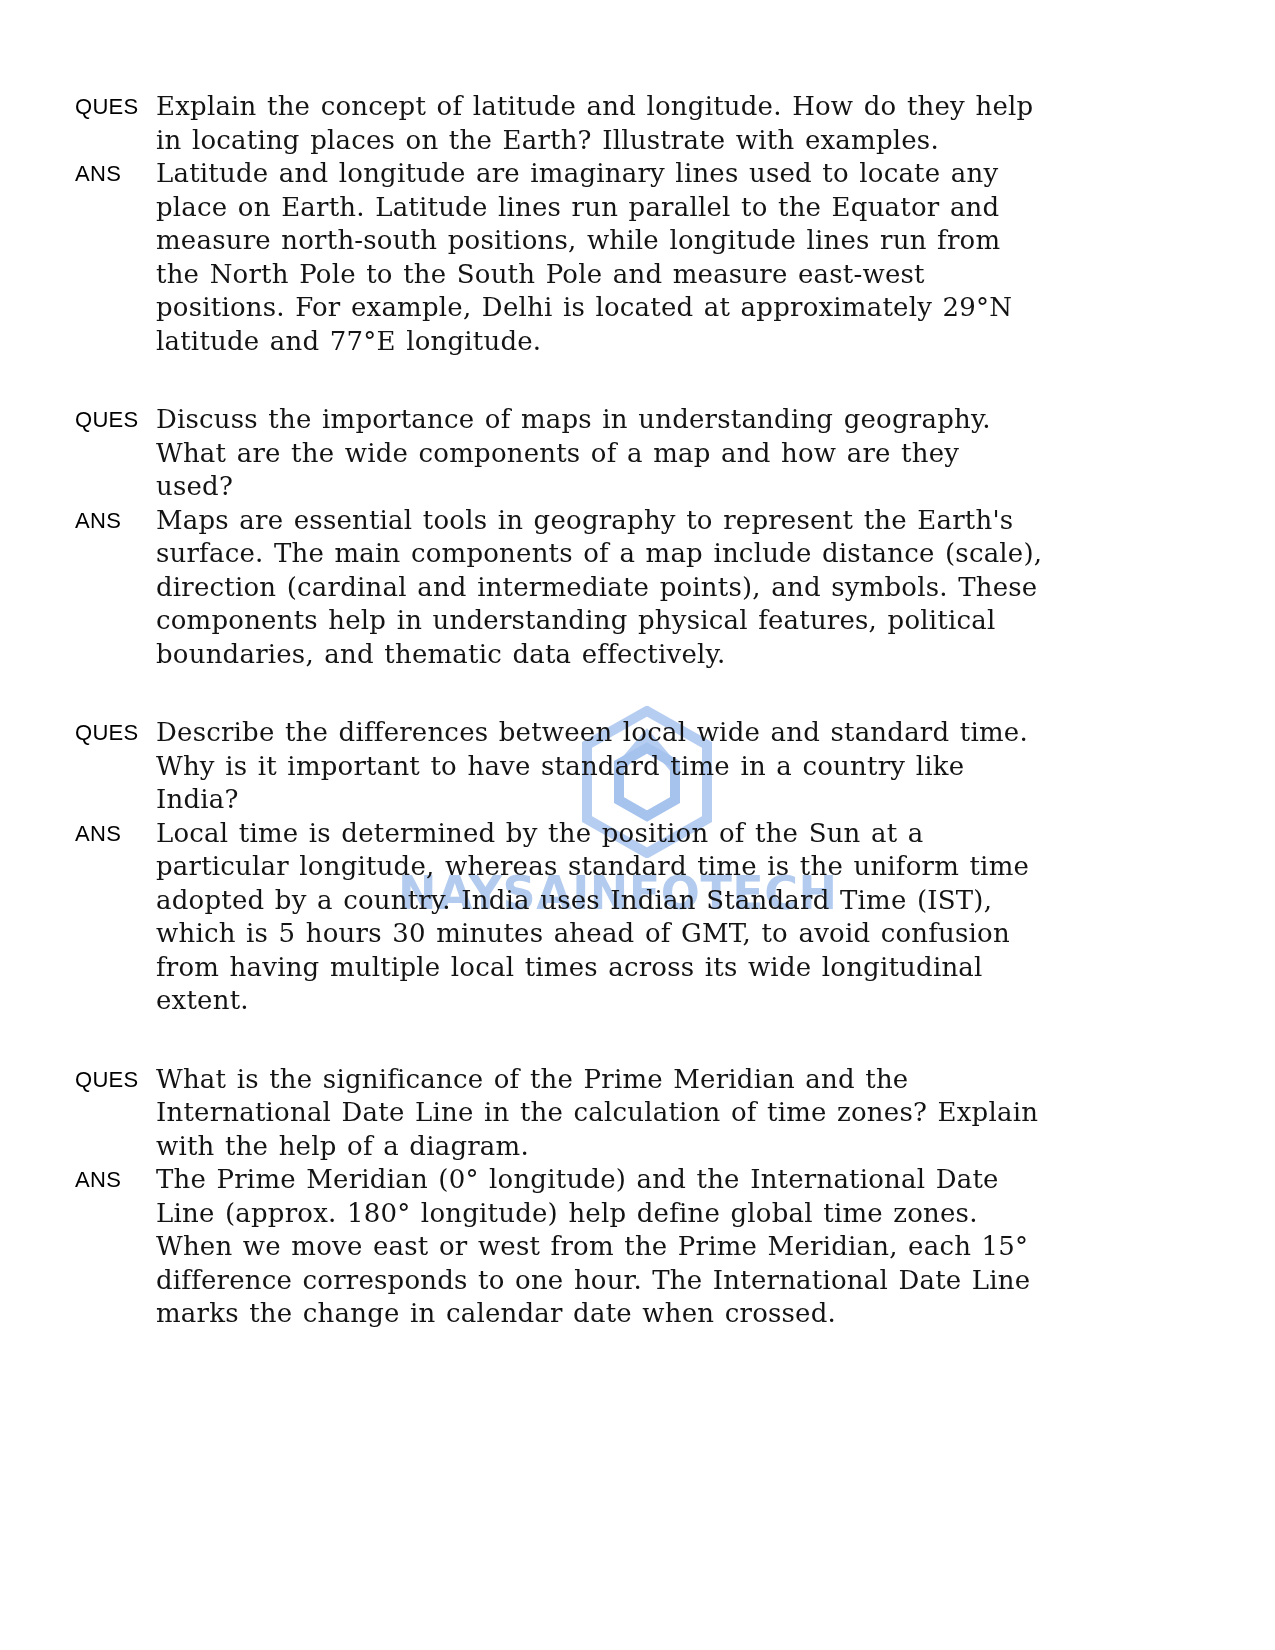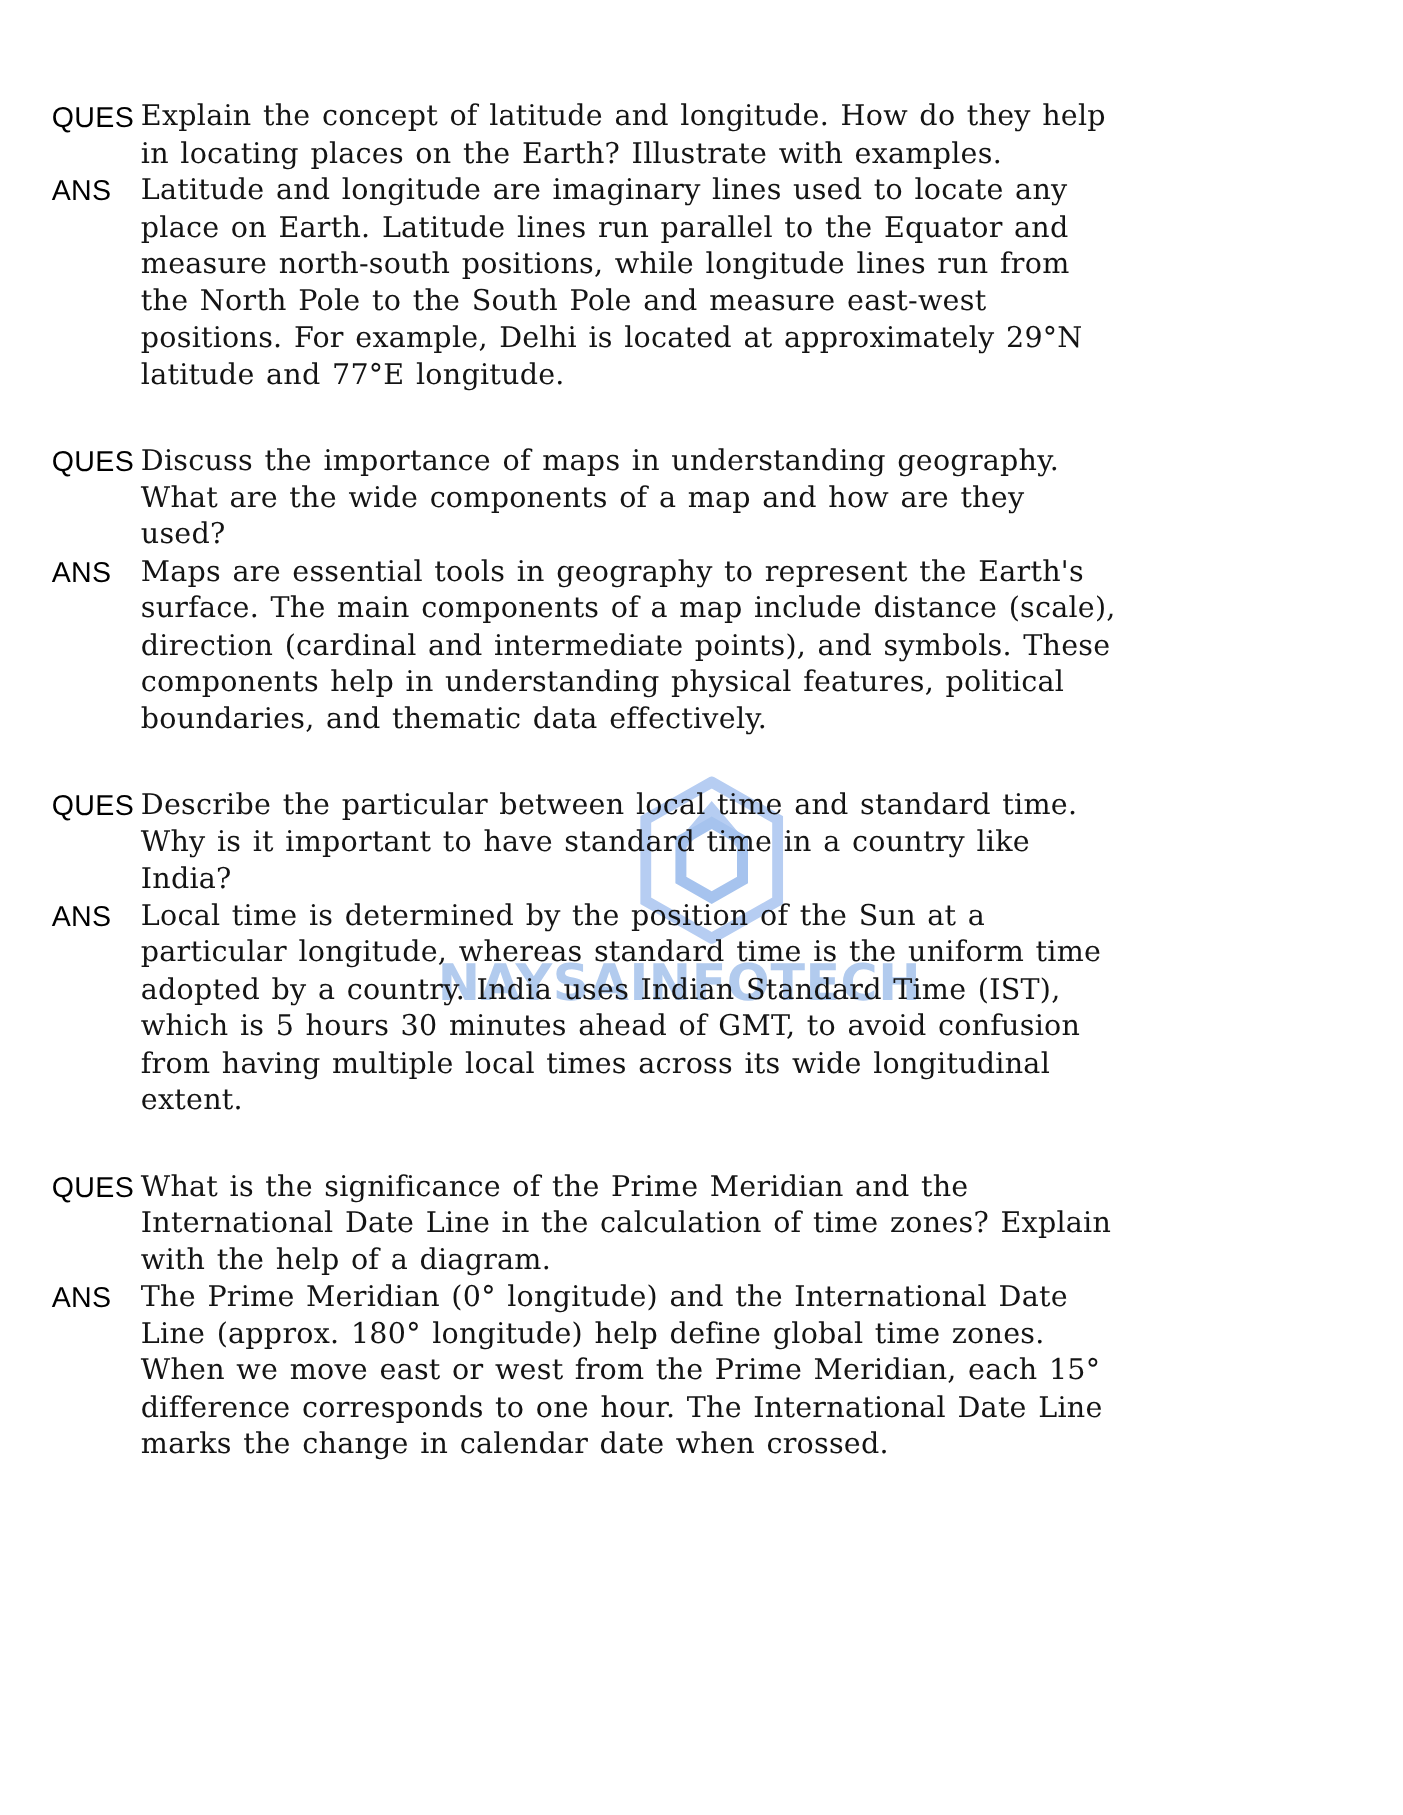--- a/index.html
+++ b/index.html
@@ -54,24 +54,25 @@
     margin-bottom: 45px;
   }
   .qa-row {
     display: flex;
     align-items: flex-start;
   }
   .qa-label {
     flex: 0 0 81px;
     width: 81px;
     font-family: "Liberation Sans", sans-serif;
-    font-size: 26px;
+    font-size: 22px;
     line-height: 33.5px;
     letter-spacing: 0.3px;
     color: #000000;
+    margin-left: 28px;
   }
   .qa-text {
     flex: 1 1 auto;
     font-size: 26px;
     line-height: 33.5px;
     word-spacing: 2px;
     letter-spacing: 0.2px;
     white-space: pre-line;
   }
 </style>
@@ -119,21 +120,21 @@
 surface. The main components of a map include distance (scale),
 direction (cardinal and intermediate points), and symbols. These
 components help in understanding physical features, political
 boundaries, and thematic data effectively.</div>
     </div>
   </section>
 
   <section class="qa-block">
     <div class="qa-row">
       <div class="qa-label">QUES</div>
-      <div class="qa-text">Describe the particular between local time and standard time.
+      <div class="qa-text">Describe the differences between local wide and standard time.
 Why is it important to have standard time in a country like
 India?</div>
     </div>
     <div class="qa-row">
       <div class="qa-label">ANS</div>
       <div class="qa-text">Local time is determined by the position of the Sun at a
 particular longitude, whereas standard time is the uniform time
 adopted by a country. India uses Indian Standard Time (IST),
 which is 5 hours 30 minutes ahead of GMT, to avoid confusion
 from having multiple local times across its wide longitudinal

